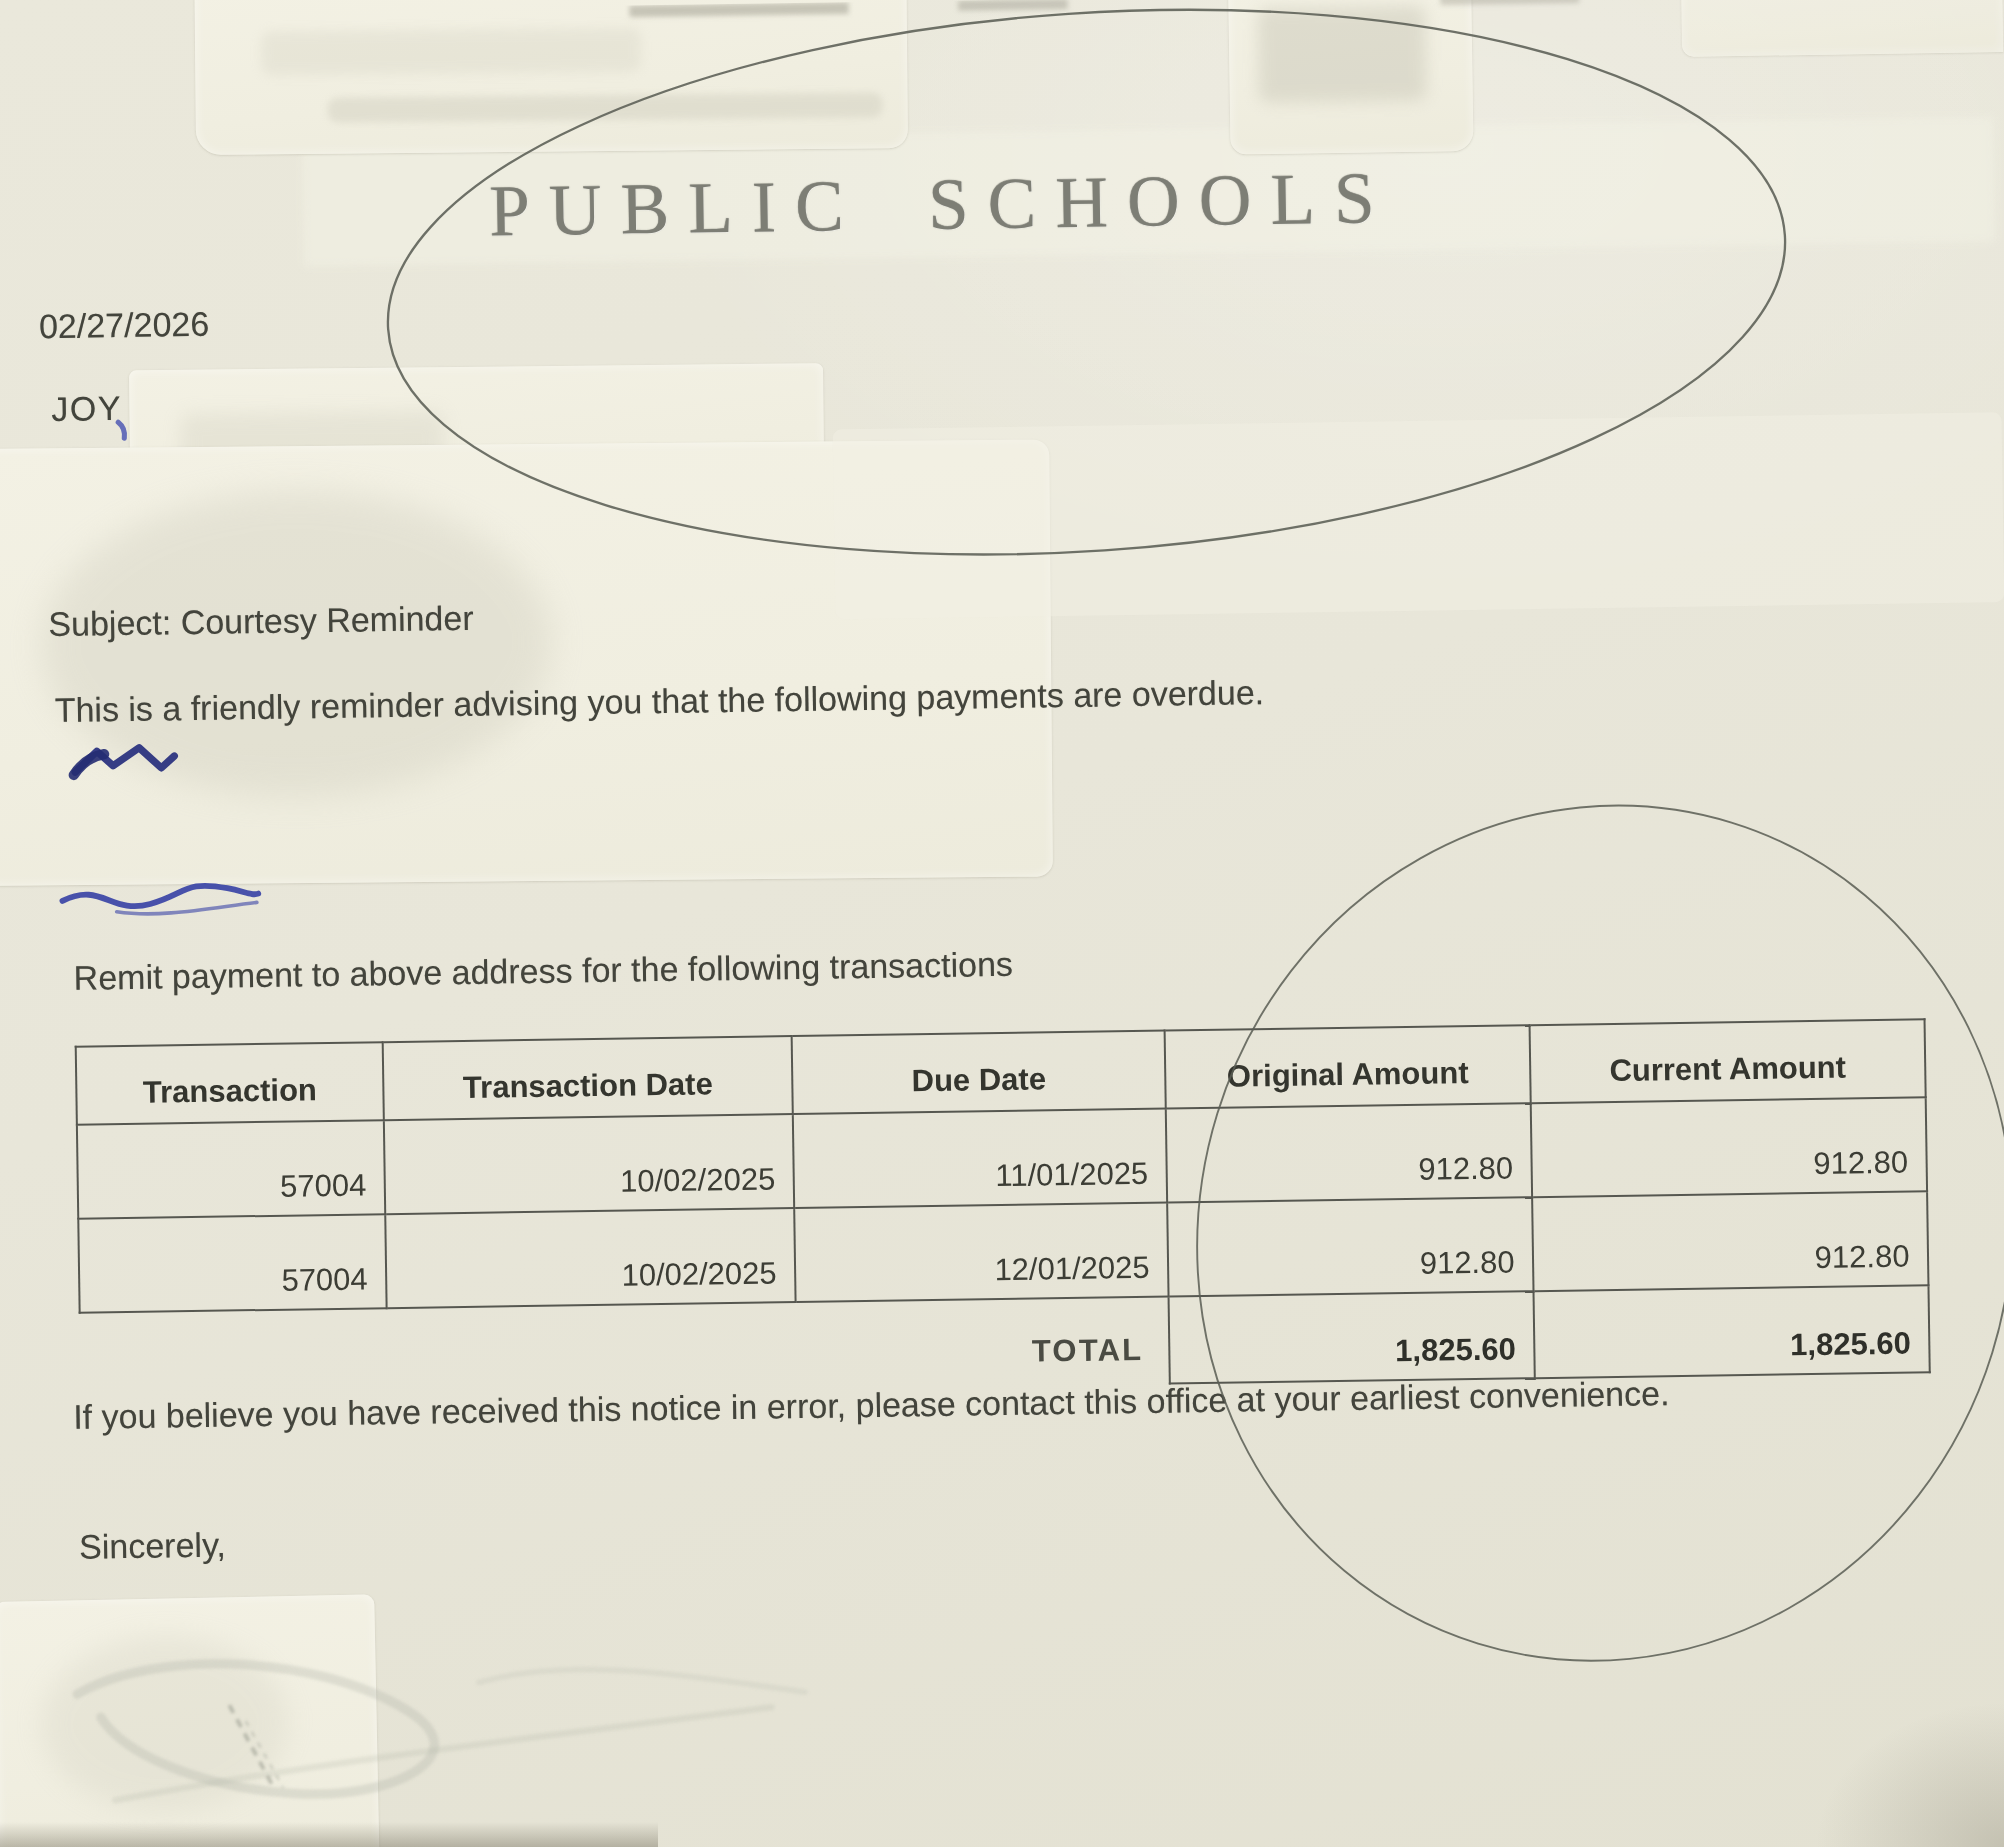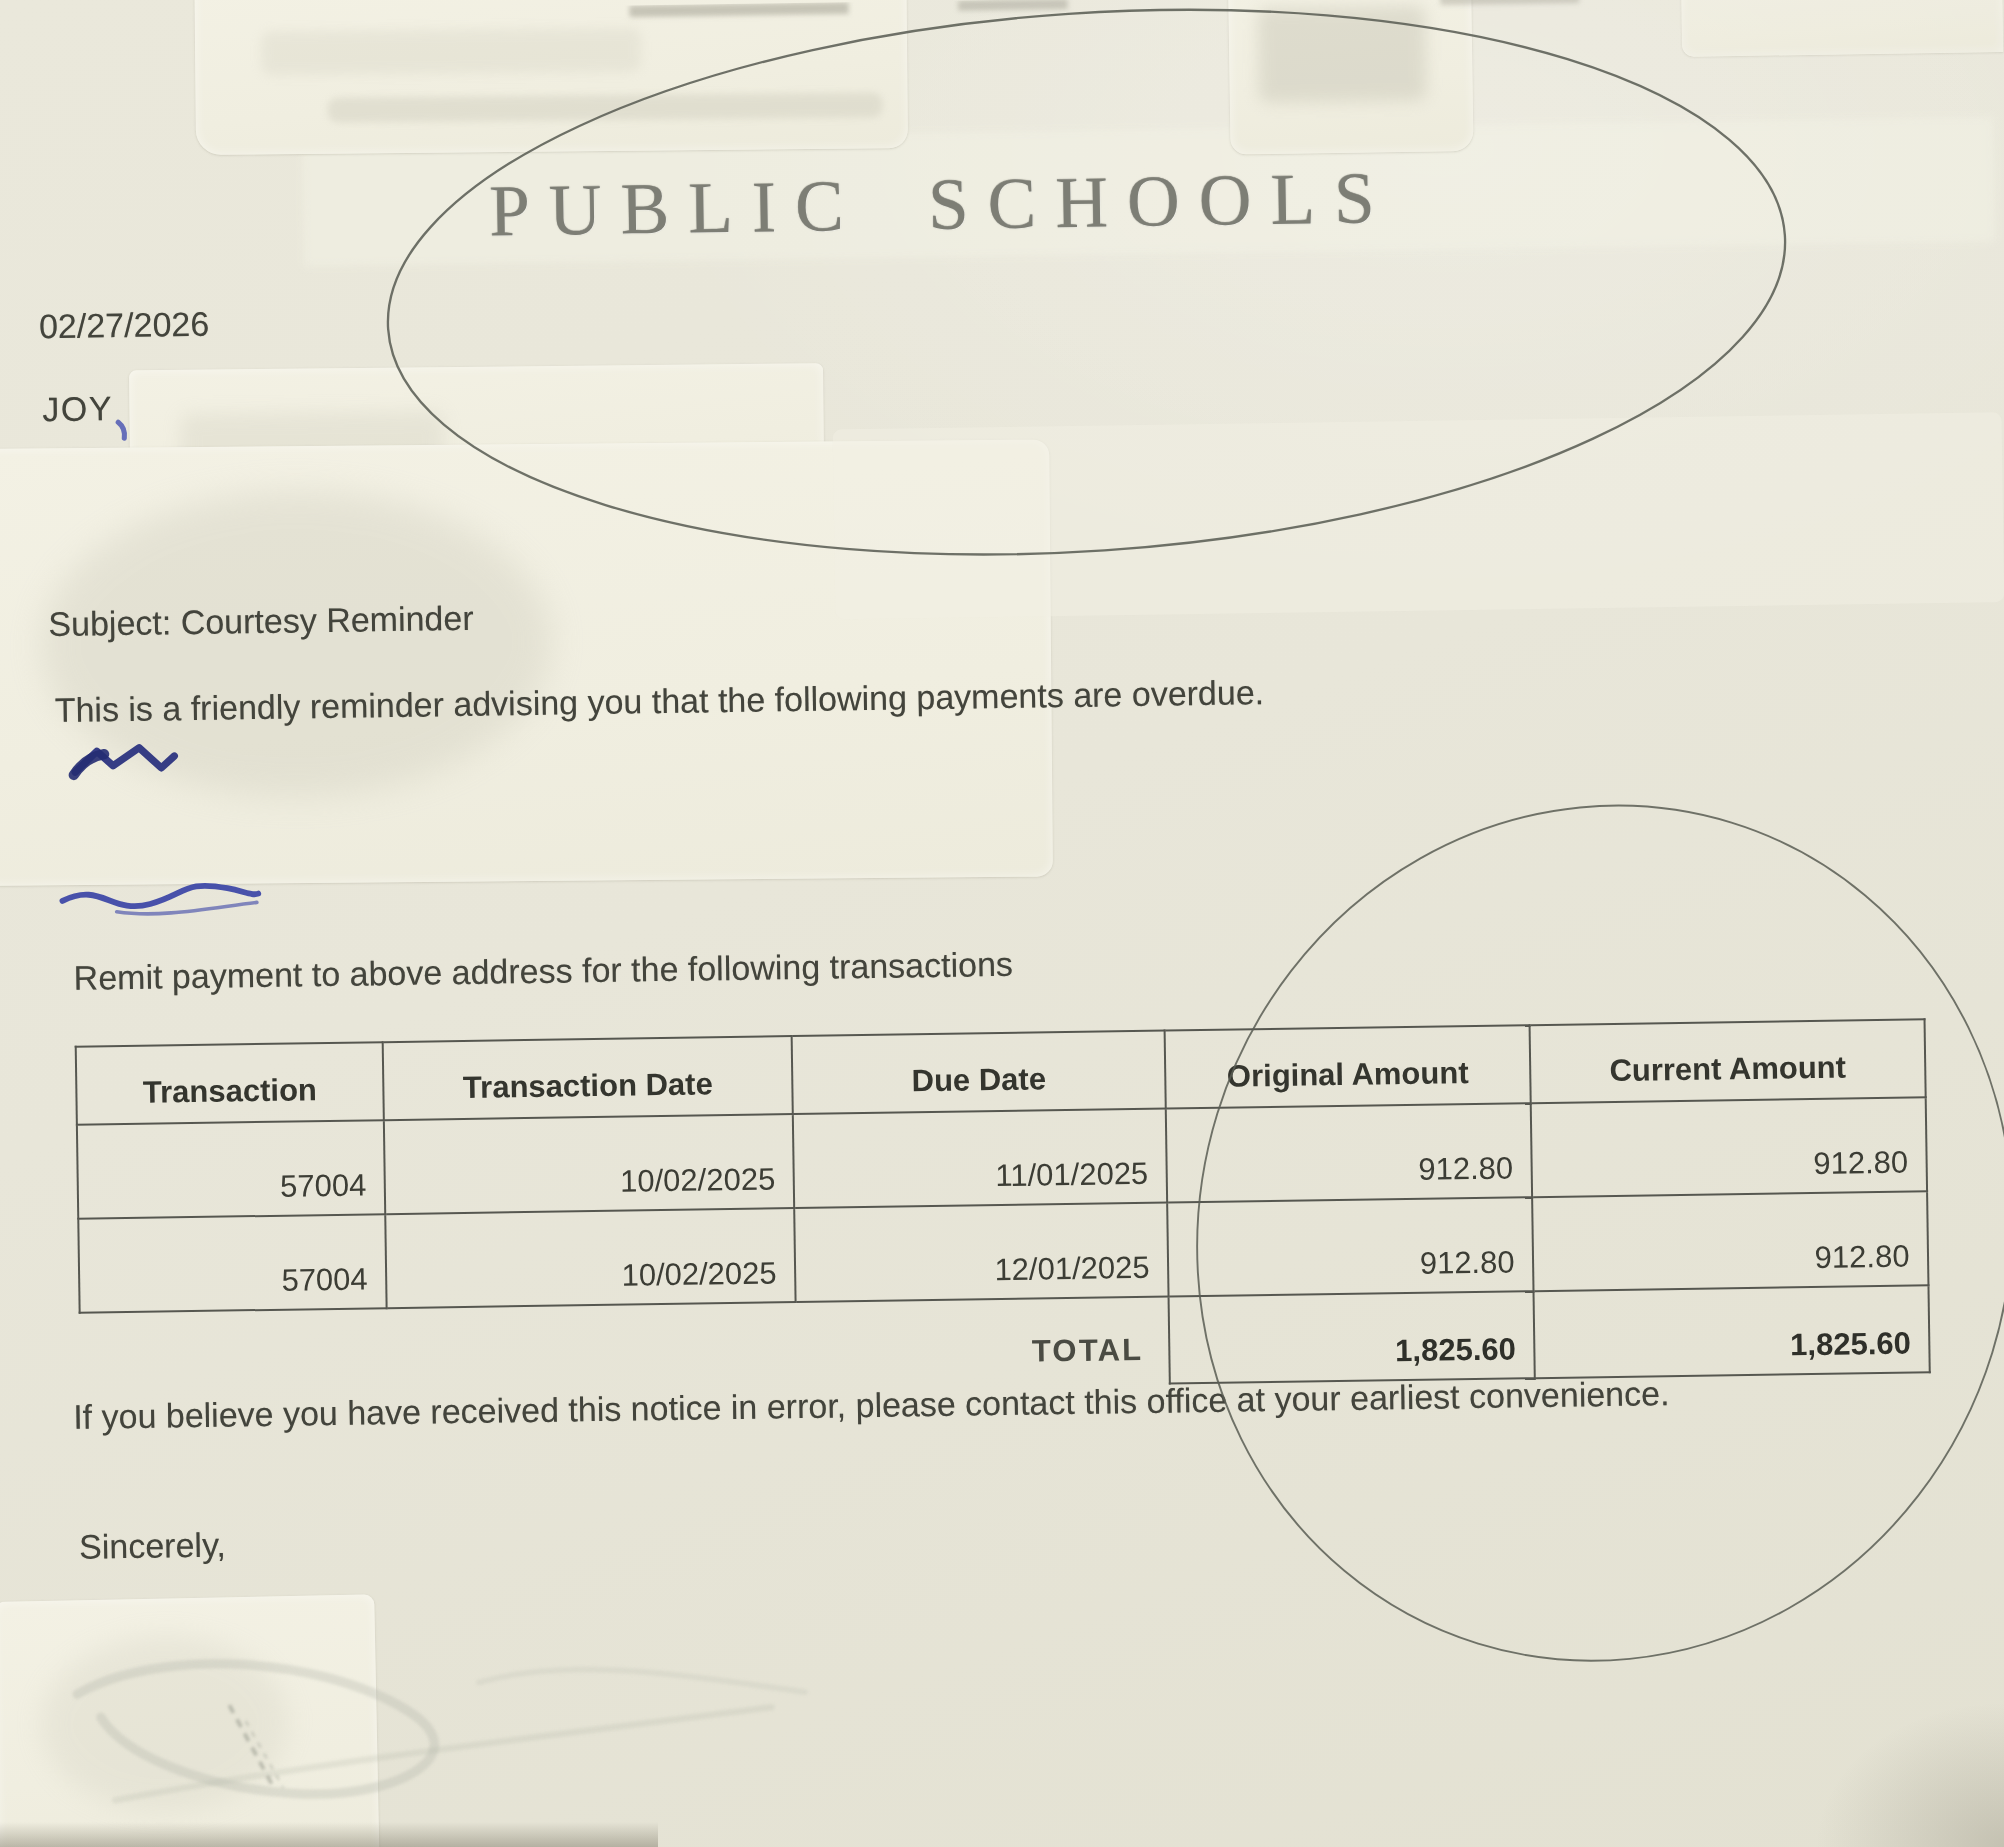--- a/index.html
+++ b/index.html
@@ -117,21 +117,21 @@
     </div>
     <div class="abs" style="left:840px; top:427px; width:1169px; height:190px; background:rgba(241,239,227,0.5); border-radius:8.8px;"></div>
 
     <div class="abs whiteout" style="left:-14.6px; top:1586px; width:380px; height:278px; border-radius:10.2px; transform:rotate(-0.3deg);">
       <div class="ghost" style="left:44px; top:37px; width:248px; height:175px; opacity:0.22; filter:blur(13px); border-radius:50%;"></div>
     </div>
 
     <div class="abs letterhead" style="left:500px; top:162px;">PUBLIC SCHOOLS</div>
 
     <div class="abs txt" style="left:48px; top:291px;">02/27/2026</div>
-    <div class="abs txt" style="left:50px; top:374px; letter-spacing:1.5px;">JOY</div>
+    <div class="abs txt" style="left:59px; top:374px; letter-spacing:1.5px;">JOY</div>
     <div class="abs txt" style="left:53px; top:589px;">Subject: Courtesy Reminder</div>
     <div class="abs txt" style="left:58px; top:675px;">This is a friendly reminder advising you that the following payments are overdue.</div>
     <div class="abs txt" style="left:73px; top:943px;">Remit payment to above address for the following transactions</div>
     <div class="abs txt" style="left:66px; top:1382px;">If you believe you have received this notice in error, please contact this office at your earliest convenience.</div>
     <div class="abs txt" style="left:70px; top:1512px;">Sincerely,</div>
 
     <div class="abs" style="left:73px; top:1032px;">
       <table class="remit">
         <colgroup>
           <col style="width:307px">

